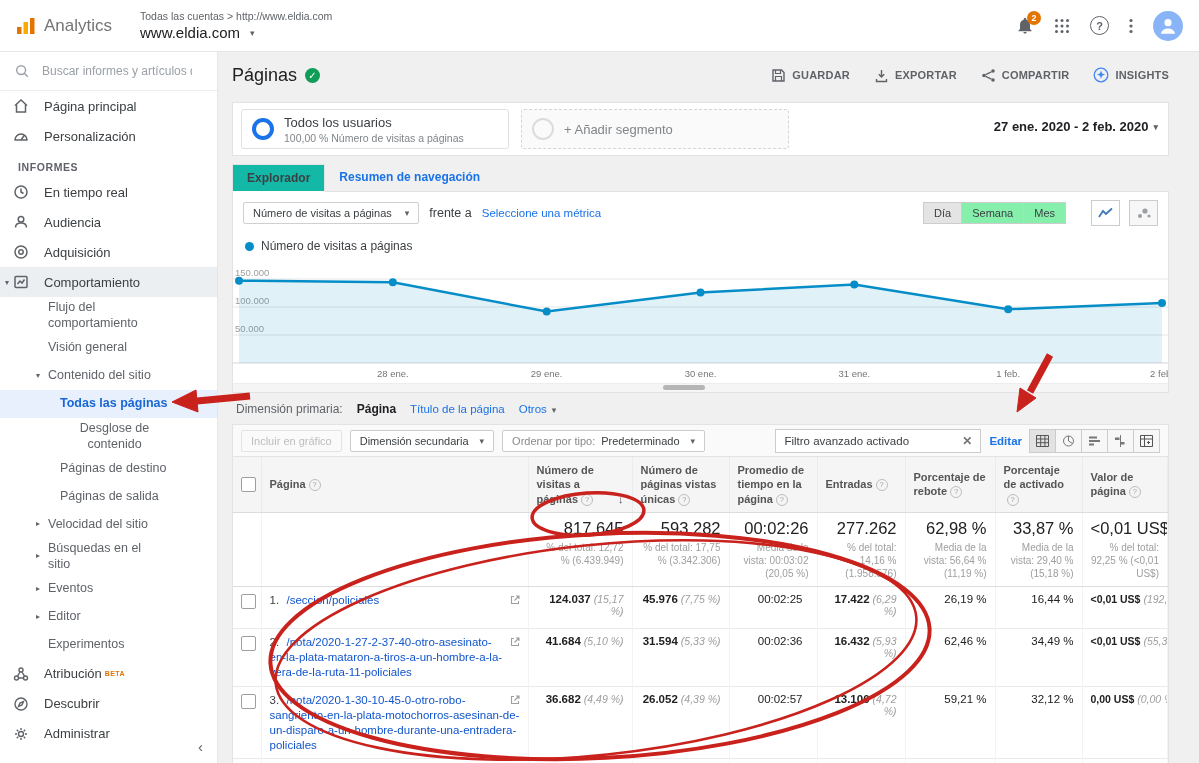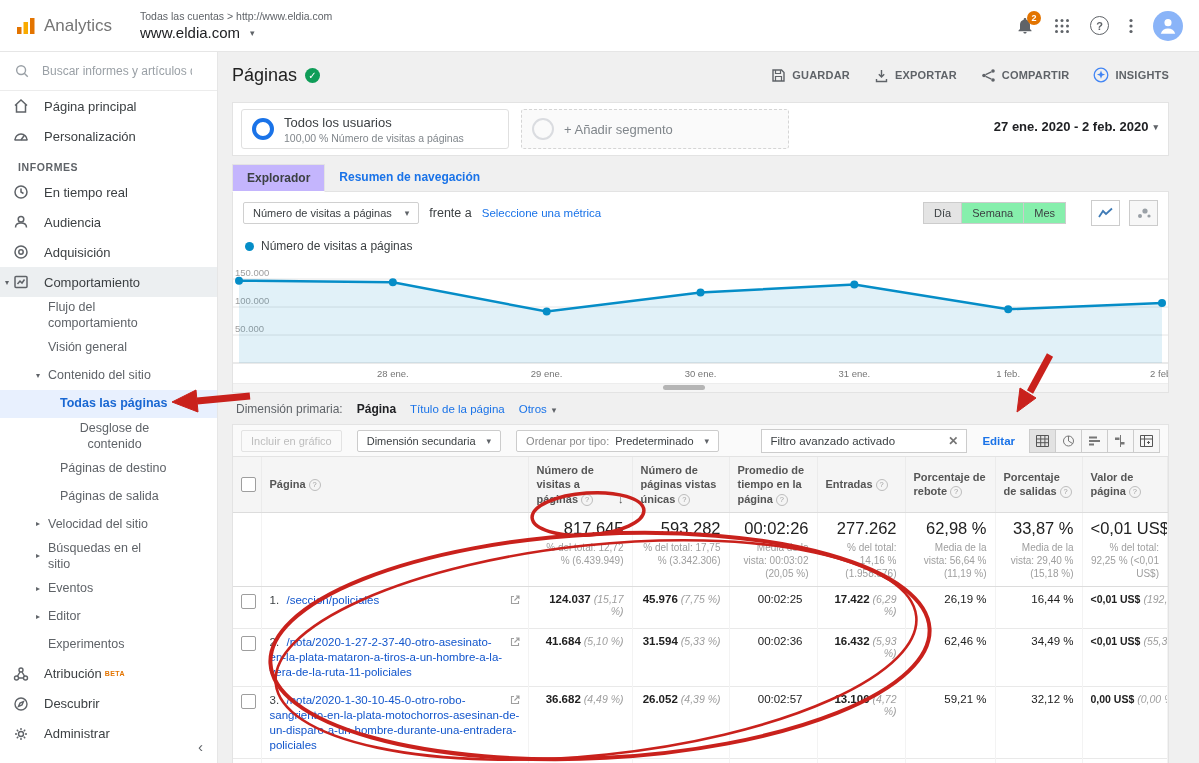--- a/index.html
+++ b/index.html
@@ -56,21 +56,21 @@
   .seg-chip.add{background:#fafafa;border-style:dashed;border-color:#d5d5d5;color:#80868b;}
   .seg-ring{width:14px;height:14px;border:4px solid #1a73e8;border-radius:50%;flex:none;}
   .seg-ring.gray{border:2px solid #dadce0;width:18px;height:18px;}
   .seg-title{font-size:13px;color:#3c4043;}
   .seg-sub{font-size:10.5px;color:#80868b;margin-top:2px;}
   .date-range{position:absolute;right:10px;top:16px;font-size:13px;font-weight:700;color:#202124;display:flex;align-items:center;cursor:pointer;}
   .caret{color:#5f6368;font-size:9px;margin-left:5px;}
 
   
   .tabs{display:flex;margin-top:8px;position:relative;z-index:2;margin-bottom:-1px;}
-  .tab-active{background:#c4b5fd;border:1px solid #e3e3e3;border-bottom:1px solid #fff;padding:6px 14px;font-size:12px;font-weight:700;color:#3c4043;cursor:pointer;}
+  .tab-active{background:#14b8a6;border:1px solid #e3e3e3;border-bottom:1px solid #fff;padding:6px 14px;font-size:12px;font-weight:700;color:#3c4043;cursor:pointer;}
   .tab{padding:6px 14px;font-size:12px;font-weight:700;color:#1a73e8;cursor:pointer;}
 
   
   .explorer{background:#fff;border:1px solid #e3e3e3;position:relative;z-index:1;}
   .exp-toolbar{display:flex;align-items:center;gap:10px;padding:8px 10px;}
   .dropdown-btn{display:flex;align-items:center;gap:8px;border:1px solid #d0d0d0;border-radius:2px;background:#fff;padding:4px 9px;font-size:11px;color:#3c4043;cursor:pointer;}
   .vs{font-size:12.5px;color:#3c4043;}
   .blue-link{color:#1a73e8;font-size:11.5px;cursor:pointer;text-decoration:none;}
   .gran{display:flex;margin-left:auto;}
   .gran-btn{font-size:11px;padding:4px 10px;border:1px solid #ccc;background:#86efac;color:#3c4043;margin-left:-1px;cursor:pointer;font-family:"Liberation Sans",sans-serif;}
@@ -81,21 +81,21 @@
   .legend-dot{width:9px;height:9px;border-radius:50%;background:#058dc7;}
   .hscroll{height:8px;background:#f5f5f5;border-top:1px solid #ededed;position:relative;}
   .hthumb{position:absolute;left:46%;top:1px;width:42px;height:5px;background:#b5b5b5;border-radius:3px;cursor:pointer;}
 
   
   .dim-row{display:flex;align-items:center;gap:14px;padding:9px 4px 8px;font-size:12px;color:#5f6368;}
   .dim-sel{color:#202124;font-weight:700;}
 
   
   .table-panel{background:#fff;border:1px solid #e3e3e3;}
-  .tbl-toolbar{display:flex;align-items:center;gap:15px;height:32px;padding:0 8px;background:#fafafa;border-bottom:1px solid #e3e3e3;box-sizing:border-box;}
+  .tbl-toolbar{display:flex;align-items:center;gap:8px;height:32px;padding:0 8px;background:#fafafa;border-bottom:1px solid #e3e3e3;box-sizing:border-box;}
   .btn{font-size:11px;padding:4px 9px;border:1px solid #ccc;border-radius:2px;background:#fff;color:#3c4043;display:flex;align-items:center;gap:6px;cursor:pointer;}
   .btn.disabled{color:#bdbdbd;border-color:#e3e3e3;background:#fafafa;}
   .sort-label{color:#8a8a8a;}
   .filter-chip{margin-left:auto;display:flex;align-items:center;justify-content:space-between;border:1px solid #ccc;background:#fff;padding:4px 8px;width:206px;font-size:11.5px;color:#3c4043;box-sizing:border-box;}
   .filter-x{color:#757575;font-weight:700;cursor:pointer;font-size:12px;}
   .edit-link{color:#1a73e8;font-size:11.5px;font-weight:600;cursor:pointer;}
   .view-icons{display:flex;}
   .view-btn{width:25px;height:22px;border:1px solid #ccc;margin-left:-1px;background:#f7f7f7;display:flex;align-items:center;justify-content:center;cursor:pointer;}
   .view-btn.sel{background:#e2e2e2;}
 
@@ -536,21 +536,21 @@
             <tr>
               <th>
                   <div class="cb"></div>
                 </th>
               <th><span>Página</span><span class="help">?</span></th>
               <th><span>Número de visitas a páginas</span><span class="help">?</span><span class="sort-arr">↓</span></th>
               <th><span>Número de páginas vistas únicas</span><span class="help">?</span></th>
               <th><span>Promedio de tiempo en la página</span><span class="help">?</span></th>
               <th><span>Entradas</span><span class="help">?</span></th>
               <th><span>Porcentaje de rebote</span><span class="help">?</span></th>
-              <th><span>Porcentaje de salidas</span><span class="help">?</span></th>
+              <th><span>Porcentaje de activado</span><span class="help">?</span></th>
               <th><span>Valor de página</span><span class="help">?</span></th>
             </tr>
           </thead>
           <tbody>
             <tr class="summary">
               <td></td>
               <td></td>
               <td>
                   <div class="sum-main">817.645</div>
                   <div class="sum-sub">% del total: 12,72 % (6.439.949)</div>

